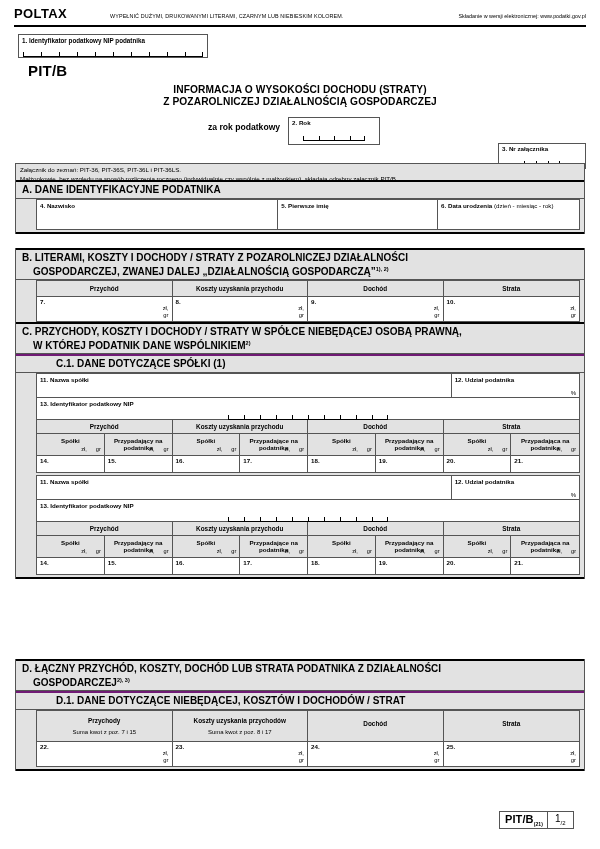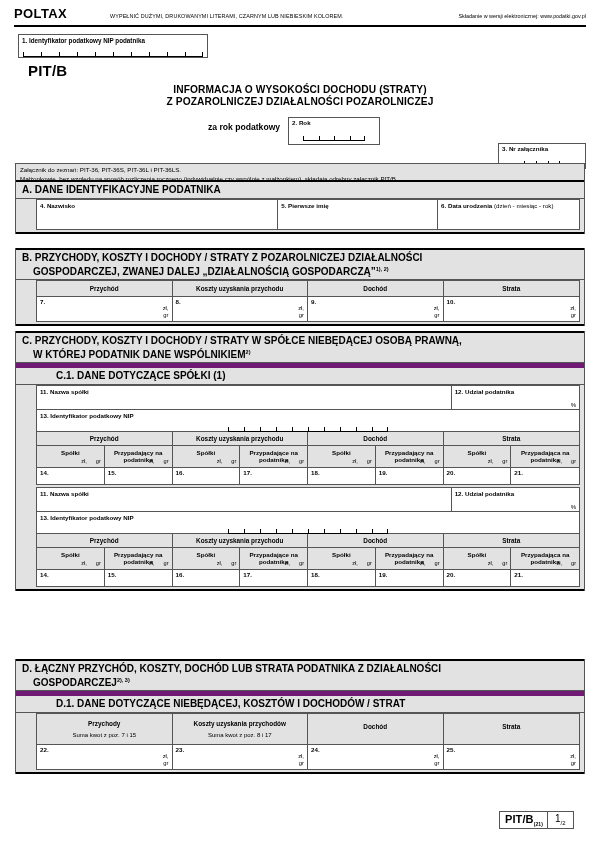--- a/index.html
+++ b/index.html
@@ -51,21 +51,21 @@
   
   .notestrip{position:absolute;left:15px;top:163px;width:570px;height:22px;
              border:1px solid #555;box-sizing:border-box;background:#e2e2e2;
              padding:2px 0 0 4px;font-size:6.2px;line-height:8.6px;}
 
   
   .sec{position:absolute;left:15px;width:570px;box-sizing:border-box;
        border-left:1px solid #555;border-right:1px solid #555;}
   .secbar{border-top:2px solid #000;border-bottom:1px solid #555;background:#e2e2e2;
           font-size:10px;font-weight:bold;padding:2px 0 2px 6px;line-height:11.5px;}
-  .secbar.sub{border-top:5px solid #701a75;padding-left:40px;}
+  .secbar.sub{border-top:2px solid #701a75;padding-left:40px;}
   .secbar .ind{display:block;padding-left:11px;}
   .secbody{background:#e2e2e2;border-bottom:2px solid #000;padding:0 0 2px 0;}
   .inner{margin:0 4px 0 20px;border:1px solid #555;border-bottom:none;background:#fff;}
 
   
   .frow{display:flex;background:#fff;}
   .fcell{border-right:1px solid #555;border-bottom:1px solid #555;box-sizing:border-box;
          position:relative;background:#fff;}
   .fcell:last-child{border-right:none;}
   .fcell .lbl{font-size:6.2px;font-weight:bold;padding:2px 0 0 3px;}
@@ -127,21 +127,21 @@
         <i style="left: 80%;"></i>
         <i style="left: 90%;"></i>
         <i style="left: calc(100% - 1px);"></i>
       </div>
   </div>
 
   <div class="pitb-title">PIT/B</div>
 
   <div class="maintitle">
     <div>INFORMACJA O WYSOKOŚCI DOCHODU (STRATY)</div>
-    <div>Z POZAROLNICZEJ DZIAŁALNOŚCI POZAROLNICZEJ</div>
+    <div>Z POZAROLNICZEJ DZIAŁALNOŚCIĄ GOSPODARCZEJ</div>
   </div>
   <div class="zarok">za rok podatkowy</div>
 
   <div class="rokbox">
     <div class="lbl">2. Rok</div>
     <div class="comb center" style="width:62px;margin-top:5px;">
         <i style="left: 0%;"></i>
         <i style="left: 25%;"></i>
         <i style="left: 50%;"></i>
         <i style="left: 75%;"></i>
@@ -178,21 +178,21 @@
           <div class="fcell" style="width:26%;height:29px;border-bottom:none;">
             <div class="lbl"><span>6. Data urodzenia</span> <span class="norm">(dzień - miesiąc - rok)</span></div>
           </div>
         </div>
       </div>
     </div>
   </div>
 
   <div class="sec" style="top:248px;">
     <div class="secbar">
-      <span>B. PRZYCHODY, KOSZTY I DOCHODY / STRATY Z POZAROLNICZEJ DZIAŁALNOŚCI</span>
+      <span>B. LITERAMI, KOSZTY I DOCHODY / STRATY Z POZAROLNICZEJ DZIAŁALNOŚCI</span>
       <span class="ind"><span>GOSPODARCZEJ, ZWANEJ DALEJ „DZIAŁALNOŚCIĄ GOSPODARCZĄ”</span><span class="sup">1), 2)</span></span>
     </div>
     <div class="secbody">
       <div class="inner">
         <div class="thead">
           <div class="th" style="width:25%;height:16px;">Przychód</div>
           <div class="th" style="width:25%;height:16px;">Koszty uzyskania przychodu</div>
           <div class="th" style="width:25%;height:16px;">Dochód</div>
           <div class="th" style="width:25%;height:16px;">Strata</div>
         </div>
@@ -223,21 +223,21 @@
             <div class="zlgr">
                 <div>zł,</div>
                 <div>gr</div>
               </div>
           </div>
         </div>
       </div>
     </div>
   </div>
 
-  <div class="sec" style="top:331px;">
+  <div class="sec" style="top:322px;">
     <div class="secbar">
       <span>C. PRZYCHODY, KOSZTY I DOCHODY / STRATY W SPÓŁCE NIEBĘDĄCEJ OSOBĄ PRAWNĄ,</span>
       <span class="ind"><span>W KTÓREJ PODATNIK DANE WSPÓLNIKIEM</span><span class="sup">2)</span></span>
     </div>
 
     <div class="secbar sub">C.1. DANE DOTYCZĄCE SPÓŁKI (1)</div>
     <div class="secbody" style="border-bottom:none;">
       <div class="inner">
         <div class="frow">
           <div class="fcell" style="width:76.5%;height:24px;">

